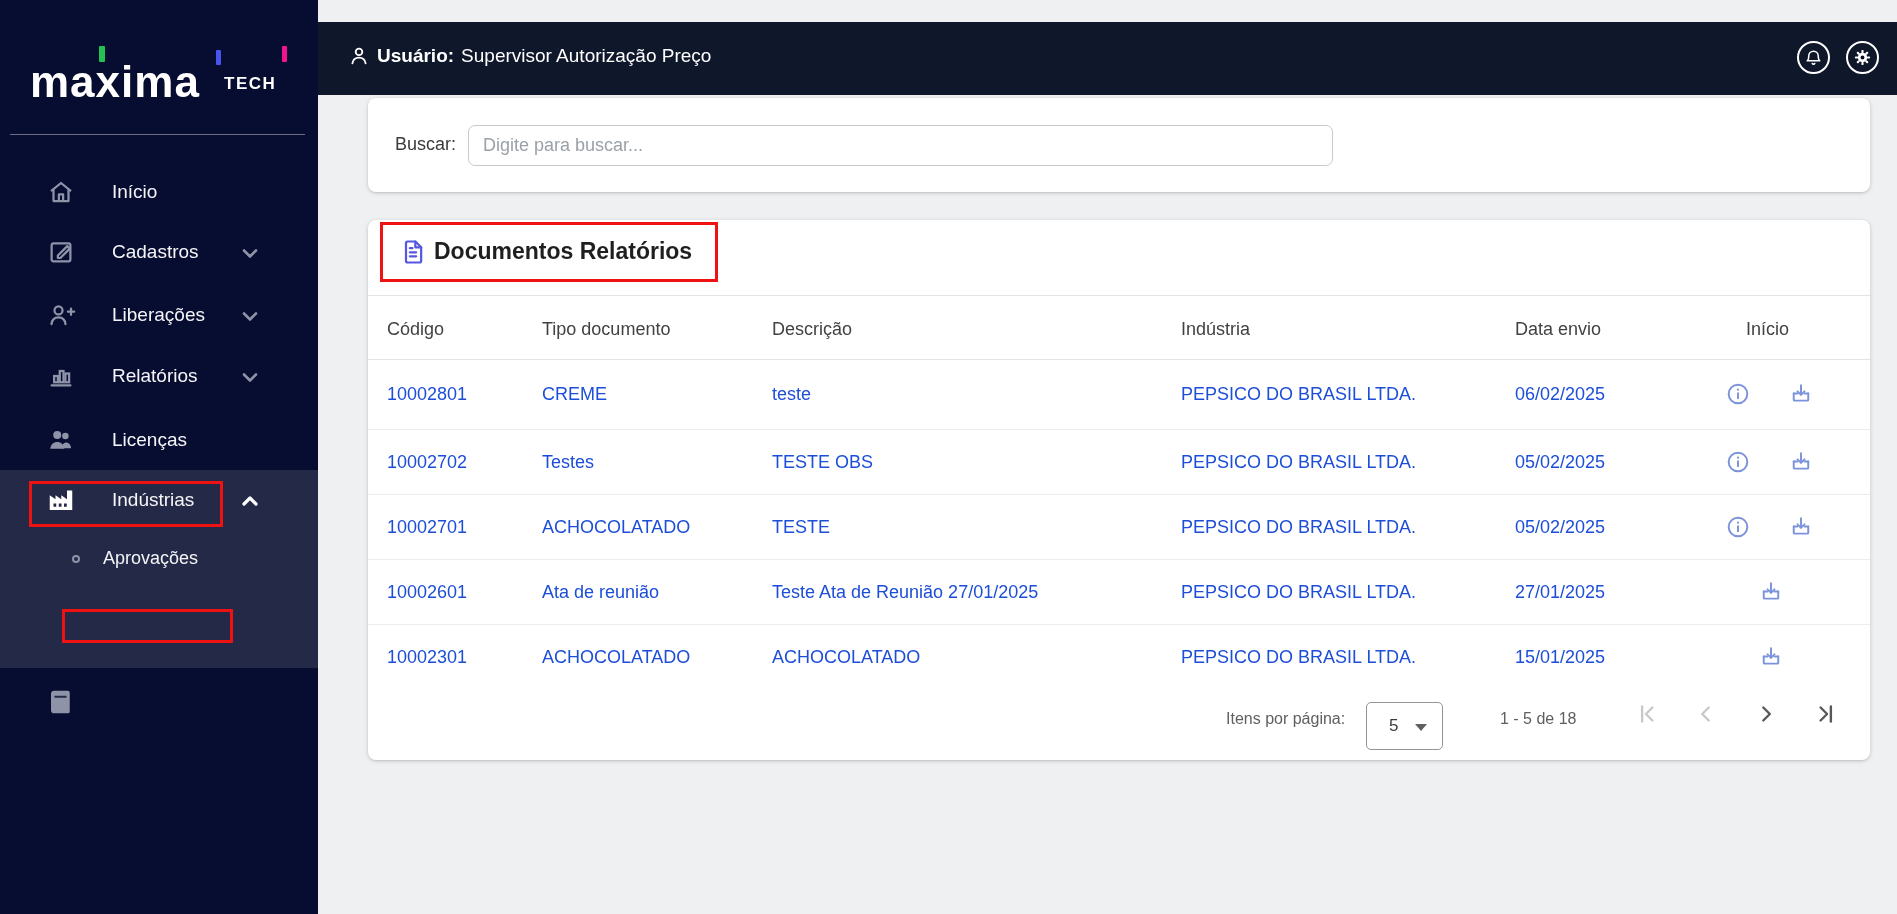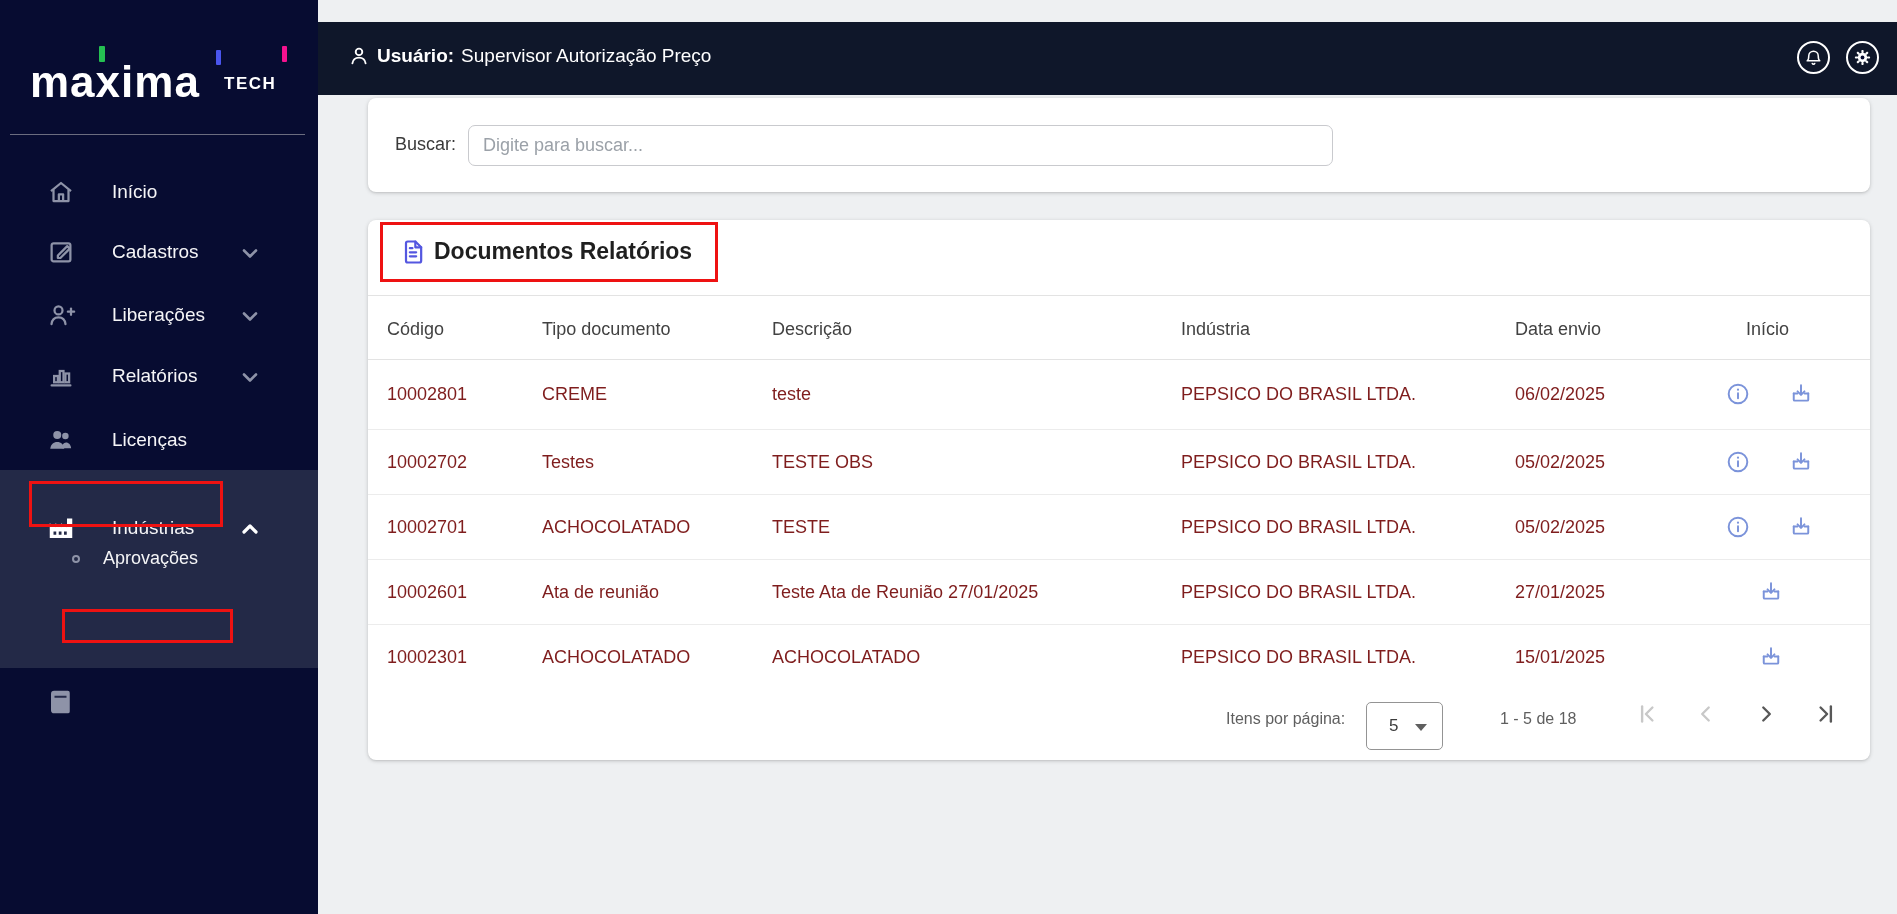--- a/index.html
+++ b/index.html
@@ -53,21 +53,21 @@
   .table-card { left:368px; top:220px; width:1502px; height:540px; }
   .tbl-title-row { position:absolute; left:0; top:0; width:100%; height:75px; }
   .tbl-title-icon { position:absolute; left:31px; top:17px; }
   .tbl-title { position:absolute; left:66px; top:18px; font-size:23px; font-weight:700; color:#1f1f1f; }
   .tbl-divider { position:absolute; left:0; top:75px; width:100%; height:1px; background:#e3e3e3; }
   .thead-divider { position:absolute; left:0; top:139px; width:100%; height:1px; background:#e3e3e3; }
 
   .th { position:absolute; top:99px; font-size:18px; color:#424242; white-space:nowrap; }
   .row { position:absolute; left:0; width:100%; }
   .row-sep { position:absolute; left:0; width:100%; height:1px; background:#ececec; }
-  .td { position:absolute; font-size:18px; color:#7f1d1d; white-space:nowrap; transform:translateY(-50%); }
+  .td { position:absolute; font-size:18px; color:#1d4ed8; white-space:nowrap; transform:translateY(-50%); }
   .c1 { left:19px; } .c2 { left:174px; } .c3 { left:404px; } .c4 { left:813px; } .c5 { left:1147px; }
   .th-acoes { left:1378px; }
   .act { position:absolute; width:26px; height:26px; transform:translateY(-50%); cursor:pointer; }
   .act-info { left:1357px; }
   .act-dl { left:1420px; }
   .act-dl.solo { left:1390px; }
 
   .pager { position:absolute; left:0; top:470px; width:100%; height:70px; }
   .pager-label { position:absolute; left:858px; top:20px; font-size:16px; color:#5f5f5f; }
   .page-size { position:absolute; left:998px; top:12px; width:77px; height:48px; border:1px solid #949494; border-radius:5px; cursor:pointer; }
@@ -179,21 +179,21 @@
     <div class="mi" style="top:422px">
       <svg class="ic" viewBox="0 0 24 24" fill="#8e93a8">
         <circle cx="15.5" cy="8.7" r="2.6"></circle>
           <path d="M12.6 18.5c.3-2.9 1.4-4.6 3.4-4.6 2.3 0 3.8 1.9 4.1 4.6z"></path>
         <circle cx="9" cy="8" r="3.2"></circle>
           <path d="M3.4 19c.4-3.6 2.6-5.4 5.6-5.4s5.2 1.8 5.6 5.4z"></path>
       </svg>
       <span class="lbl">Licenças</span>
     </div>
 
-    <div class="mi" style="top:510px">
+    <div class="mi" style="top:482px">
       <svg class="ic" viewBox="0 0 24 24">
         <path fill="#ffffff" d="M3 20V8.2l4.6 3.1V8.2l4.6 3.1V8.2l4.6 3.1V4.3H21V20H3z"></path>
         <g fill="#232947">
             <rect x="6" y="14.8" width="2.2" height="2.6"></rect>
             <rect x="10.2" y="14.8" width="2.2" height="2.6"></rect>
             <rect x="14.4" y="14.8" width="2.2" height="2.6"></rect>
           </g>
       </svg>
       <span class="lbl">Indústrias</span>
       <svg class="chev" viewBox="0 0 28 28" fill="none" stroke="#ffffff" stroke-width="3.2" stroke-linecap="round" stroke-linejoin="round">

